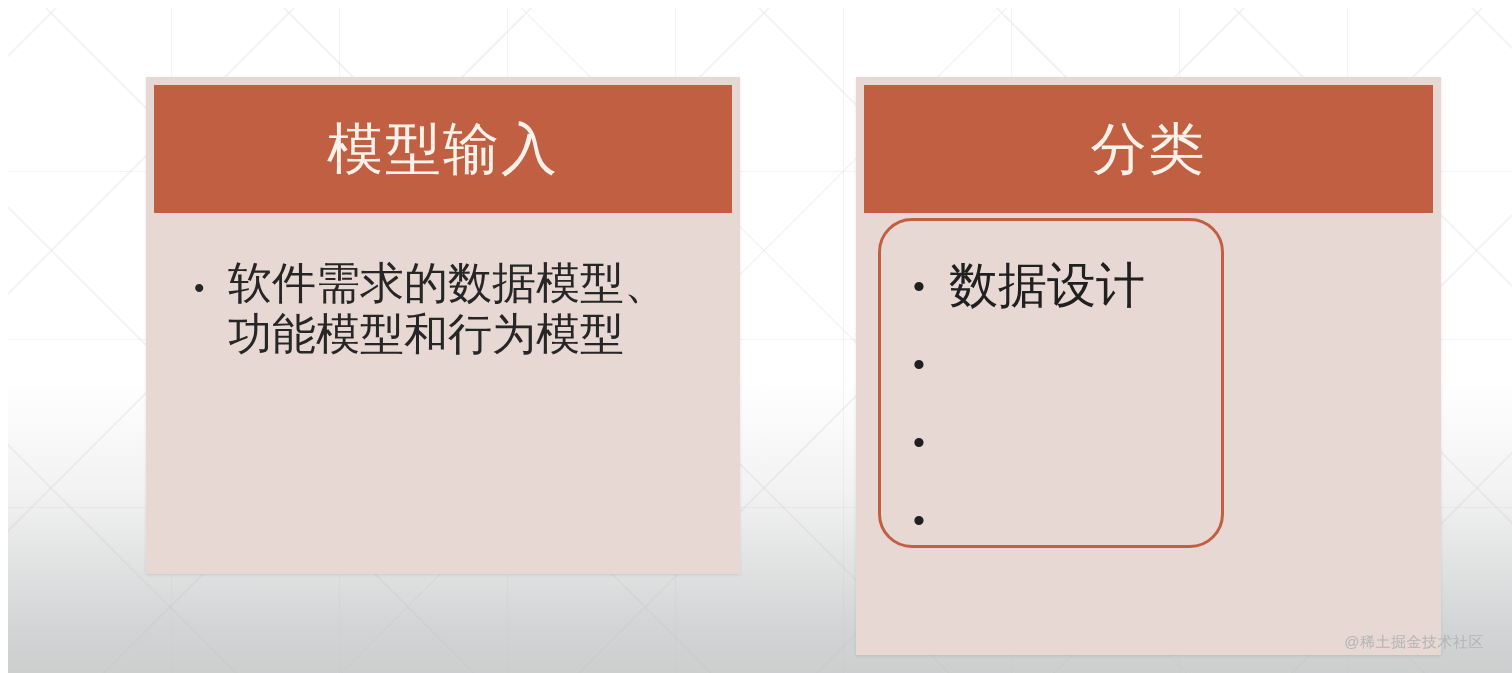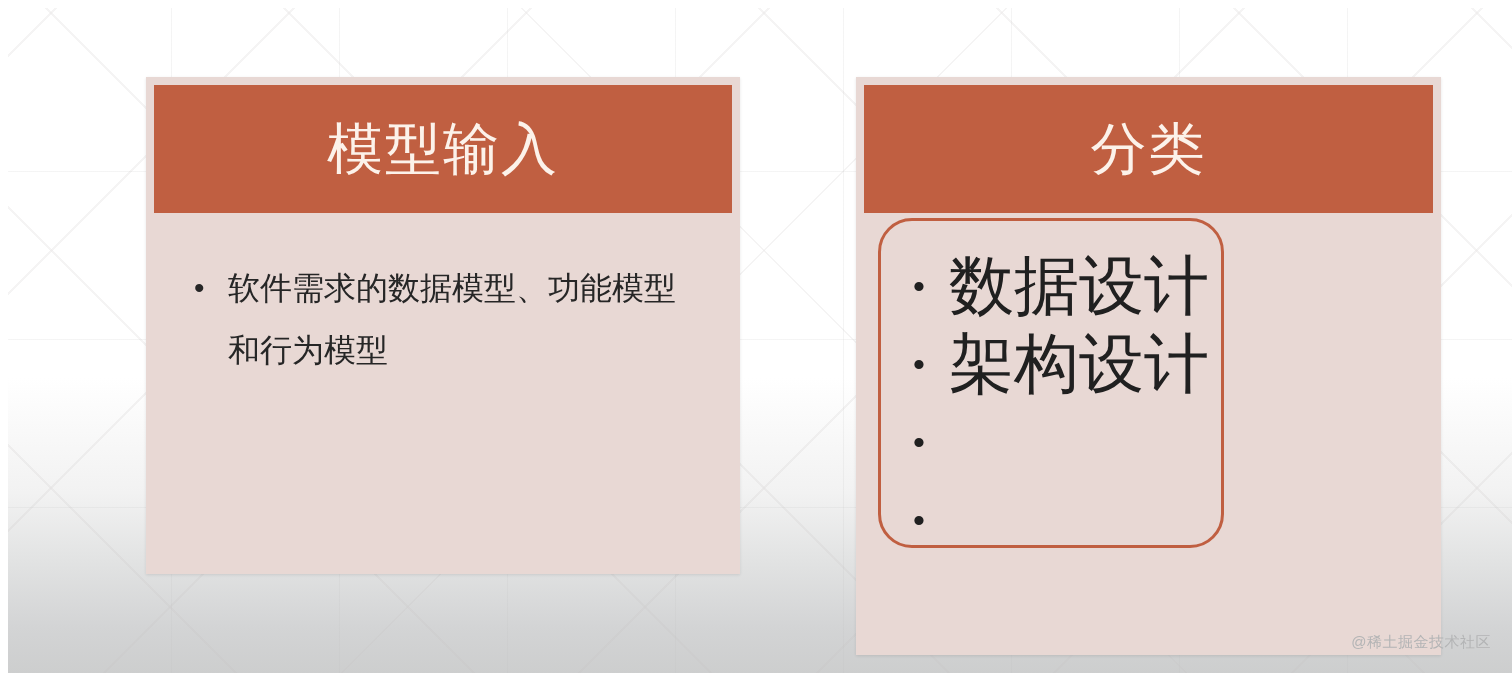--- a/index.html
+++ b/index.html
@@ -115,22 +115,22 @@
     flex: 0 0 12px;
     color: #262626;
     font-size: 30px;
     line-height: 62px;
     text-align: center;
   }
 
   .para-bullet .para-text {
     margin-left: 18px;
     color: #262626;
-    font-size: 32px;
-    line-height: 62px;
+    font-size: 44px;
+    line-height: 51px;
     letter-spacing: 0px;
     font-weight: 400;
   }
 
   
   .round-box {
     position: absolute;
     left: 14px;
     top: 5px;
     width: 346px;
@@ -157,30 +157,30 @@
     flex: 0 0 14px;
     color: #202020;
     font-size: 34px;
     line-height: 1;
     text-align: center;
   }
 
   .round-list li .li-text {
     margin-left: 20px;
     color: #202020;
-    font-size: 65px;
+    font-size: 49px;
     line-height: 1.1;
     font-weight: 400;
     white-space: nowrap;
   }
 
   
   .watermark {
     position: absolute;
-    right: 21px;
+    right: 28px;
     bottom: 21px;
     z-index: 3;
     color: #b3b4b5;
     font-size: 15px;
     letter-spacing: 0.5px;
     white-space: nowrap;
   }
 </style>
 </head>
 <body>
@@ -209,21 +209,20 @@
     </div>
     <div class="card-body">
       <div class="round-box">
         <ul class="round-list">
           <li>
             <span class="dot">•</span>
             <span class="li-text">数据设计</span>
           </li>
           <li>
             <span class="dot">•</span>
-            <span class="li-text">架构设计</span>
           </li>
           <li>
             <span class="dot">•</span>
           </li>
           <li>
             <span class="dot">•</span>
           </li>
         </ul>
       </div>
     </div>

